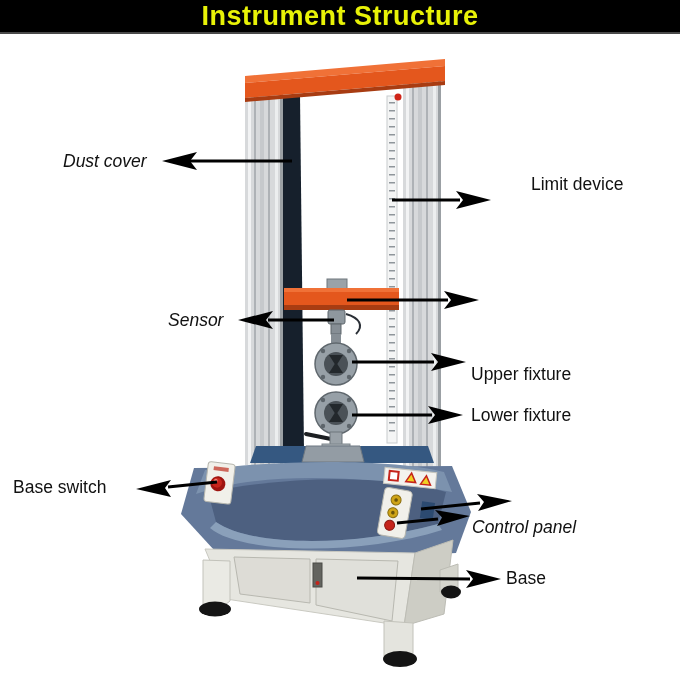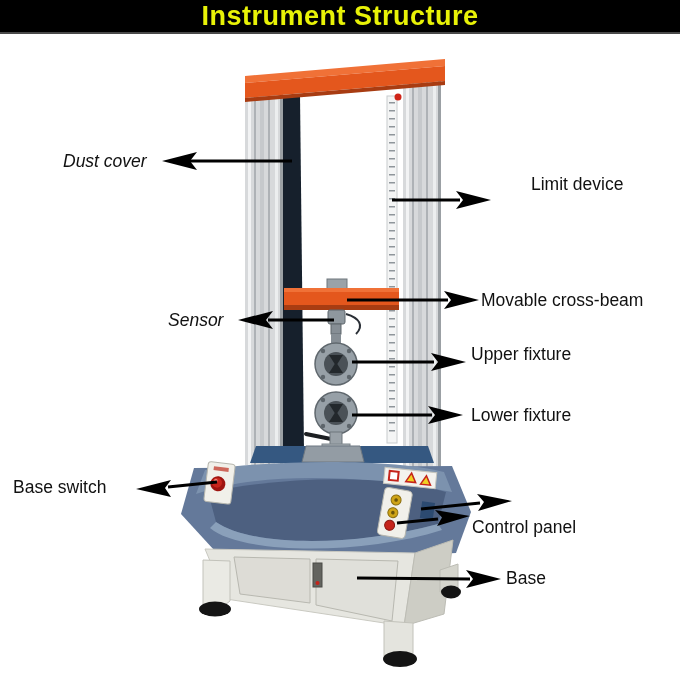--- a/index.html
+++ b/index.html
@@ -22,25 +22,25 @@
   }
   svg.machine{position:absolute;left:0;top:0;}
   .lbl{
     position:absolute;color:var(--label-text,#111);
     font-size:17.5px;line-height:20px;white-space:nowrap;
   }
   #lbl-dust-cover{left:63px;top:151px;font-style:italic;}
   #lbl-limit-device{left:496px;top:174px;margin-left:35px;}
   #lbl-sensor{left:168px;top:310px;font-style:italic;}
   #lbl-movable-cross-beam{left:481px;top:290px;}
-  #lbl-upper-fixture{left:471px;top:344px;}
+  #lbl-upper-fixture{left:471px;top:364px;}
   #lbl-lower-fixture{left:471px;top:405px;}
   #lbl-power-switch{left:13px;top:477px;}
   #lbl-protection-switch{left:515px;top:498px;}
-  #lbl-control-panel{left:472px;top:517px;}
+  #lbl-control-panel{left:472px;top:517px;font-style:italic;}
   #lbl-base{left:506px;top:568px;}
 </style>
 </head>
 <body>
 
 <div class="stage">
 
   <div class="header">
     <span class="title">Instrument Structure</span>
   </div>
@@ -215,19 +215,18 @@
       <g>
         <line x1="357" y1="578" x2="470" y2="579"></line>
         <polygon points="501,579 466,570 473,579 466,588" stroke="none"></polygon>
       </g>
     </g>
   </svg>
 
   <div class="lbl" id="lbl-dust-cover">Dust cover</div>
   <div class="lbl" id="lbl-limit-device">Limit device</div>
   <div class="lbl" id="lbl-sensor">Sensor</div>
-  <div class="lbl" id="lbl-movable-cross-beam">Movable cross-beam</div>
   <div class="lbl" id="lbl-upper-fixture">Upper fixture</div>
   <div class="lbl" id="lbl-lower-fixture">Lower fixture</div>
   <div class="lbl" id="lbl-power-switch">Base switch</div>
   <div class="lbl" id="lbl-control-panel">Control panel</div>
   <div class="lbl" id="lbl-base">Base</div>
 </div>
 
 </body></html>

